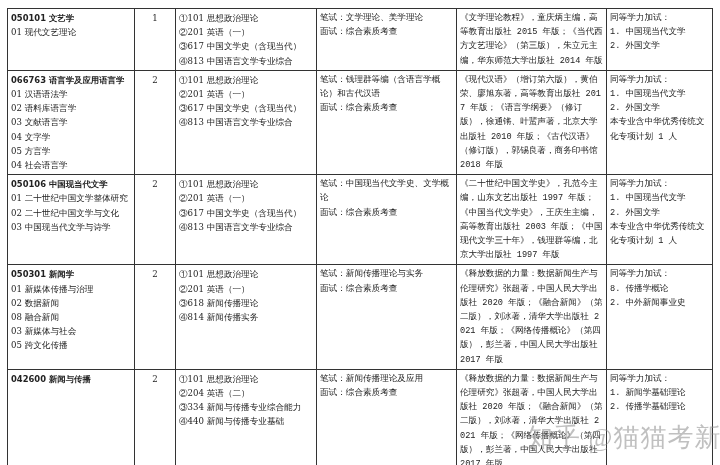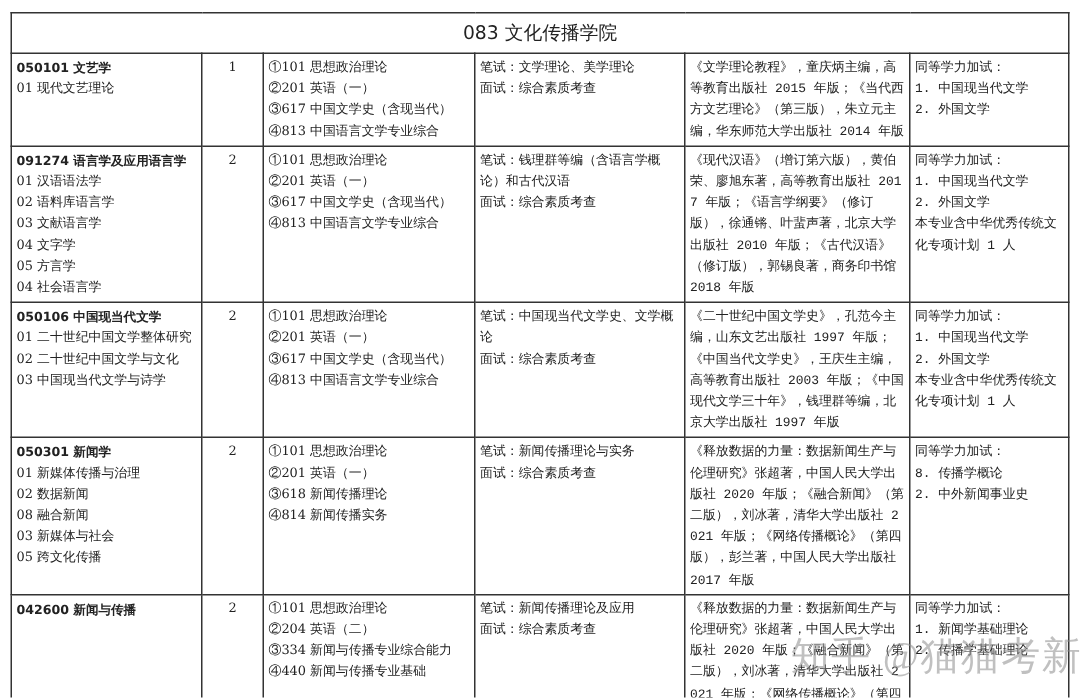--- a/index.html
+++ b/index.html
@@ -27,23 +27,20 @@
 <table class="main">
   <colgroup>
     <col style="width:127px">
     <col style="width:41px">
     <col style="width:141px">
     <col style="width:140px">
     <col style="width:150px">
     <col style="width:106px">
   </colgroup>
   <tbody>
-      <tr class="title-row">
-    <td colspan="6">083 文化传播学院</td>
-  </tr>
 
   <tr style="height:54px">
     <td>
       <span class="line major-name">050101 文艺学</span>
       <span class="line">01 现代文艺理论</span>
     </td>
     <td class="count">1</td>
     <td>
       <span class="line">①101 思想政治理论</span>
       <span class="line">②201 英语（一）</span>
@@ -59,21 +56,21 @@
         </td>
     <td>
       <span class="wrap">同等学力加试：</span>
       <span class="wrap">1. 中国现当代文学</span>
       <span class="wrap">2. 外国文学</span>
     </td>
   </tr>
 
   <tr style="height:93px">
     <td>
-      <span class="line major-name">091274 语言学及应用语言学</span>
+      <span class="line major-name">066763 语言学及应用语言学</span>
       <span class="line">01 汉语语法学</span>
       <span class="line">02 语料库语言学</span>
       <span class="line">03 文献语言学</span>
       <span class="line">04 文字学</span>
       <span class="line">05 方言学</span>
       <span class="line">04 社会语言学</span>
     </td>
     <td class="count">2</td>
     <td>
       <span class="line">①101 思想政治理论</span>

